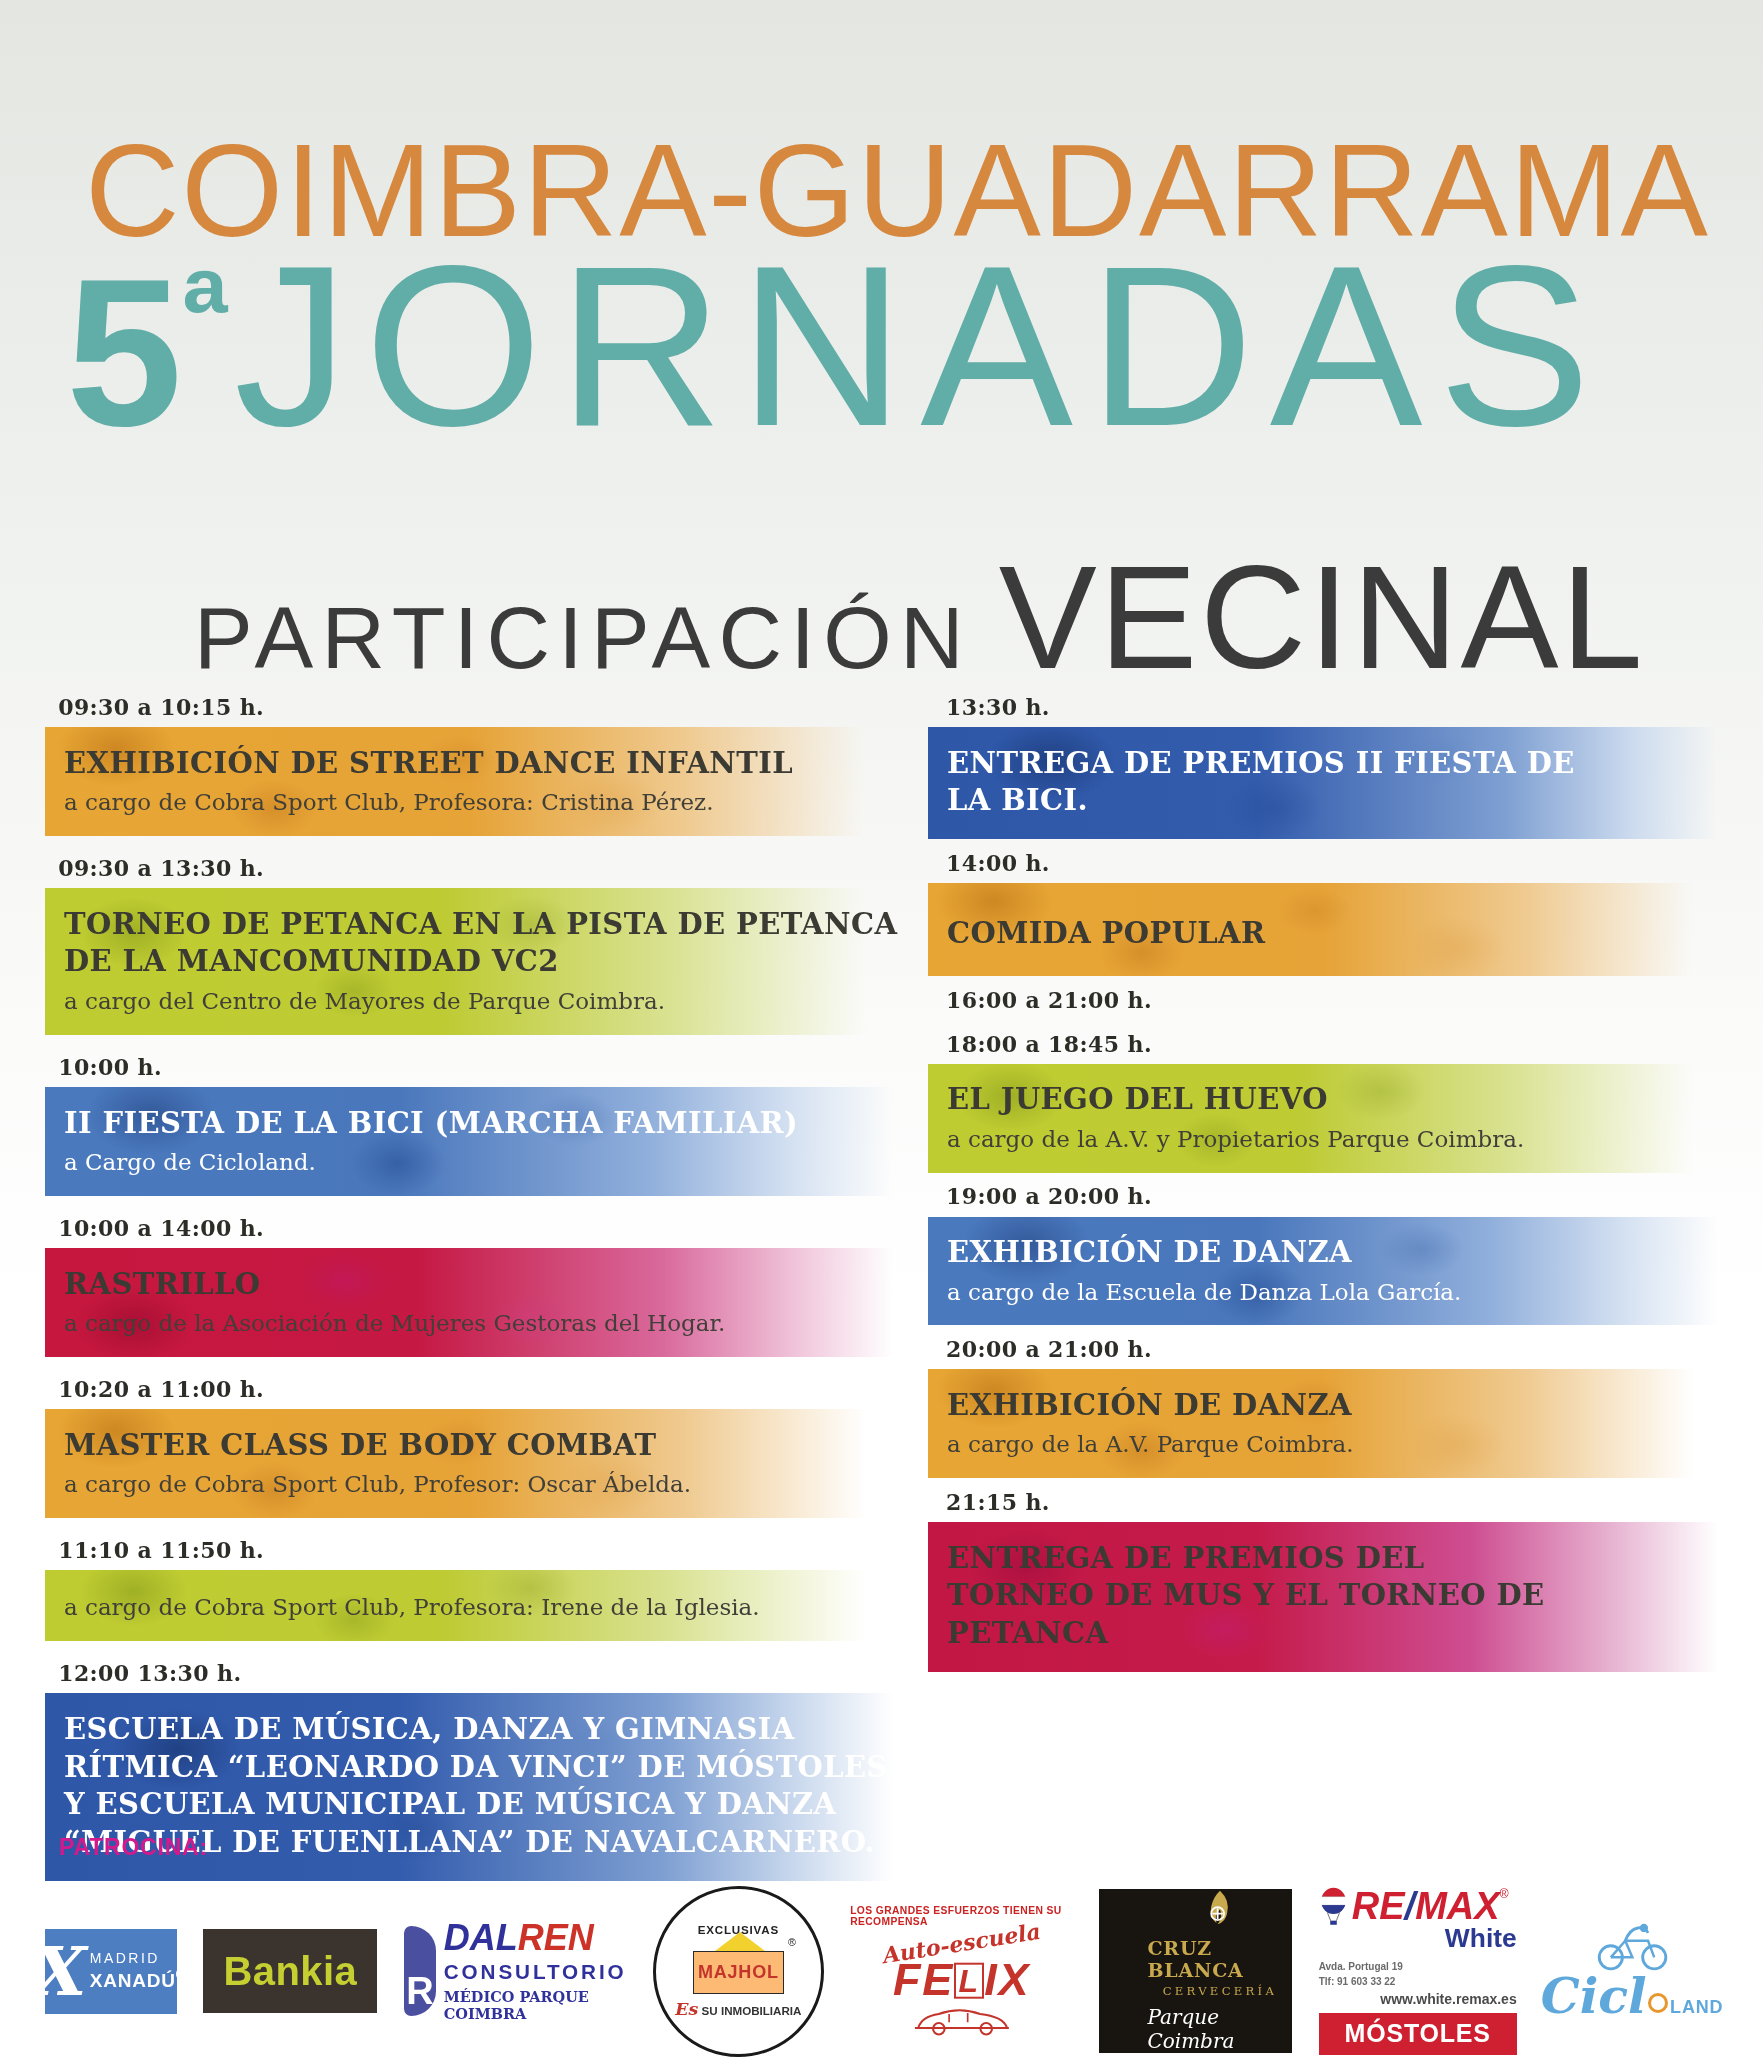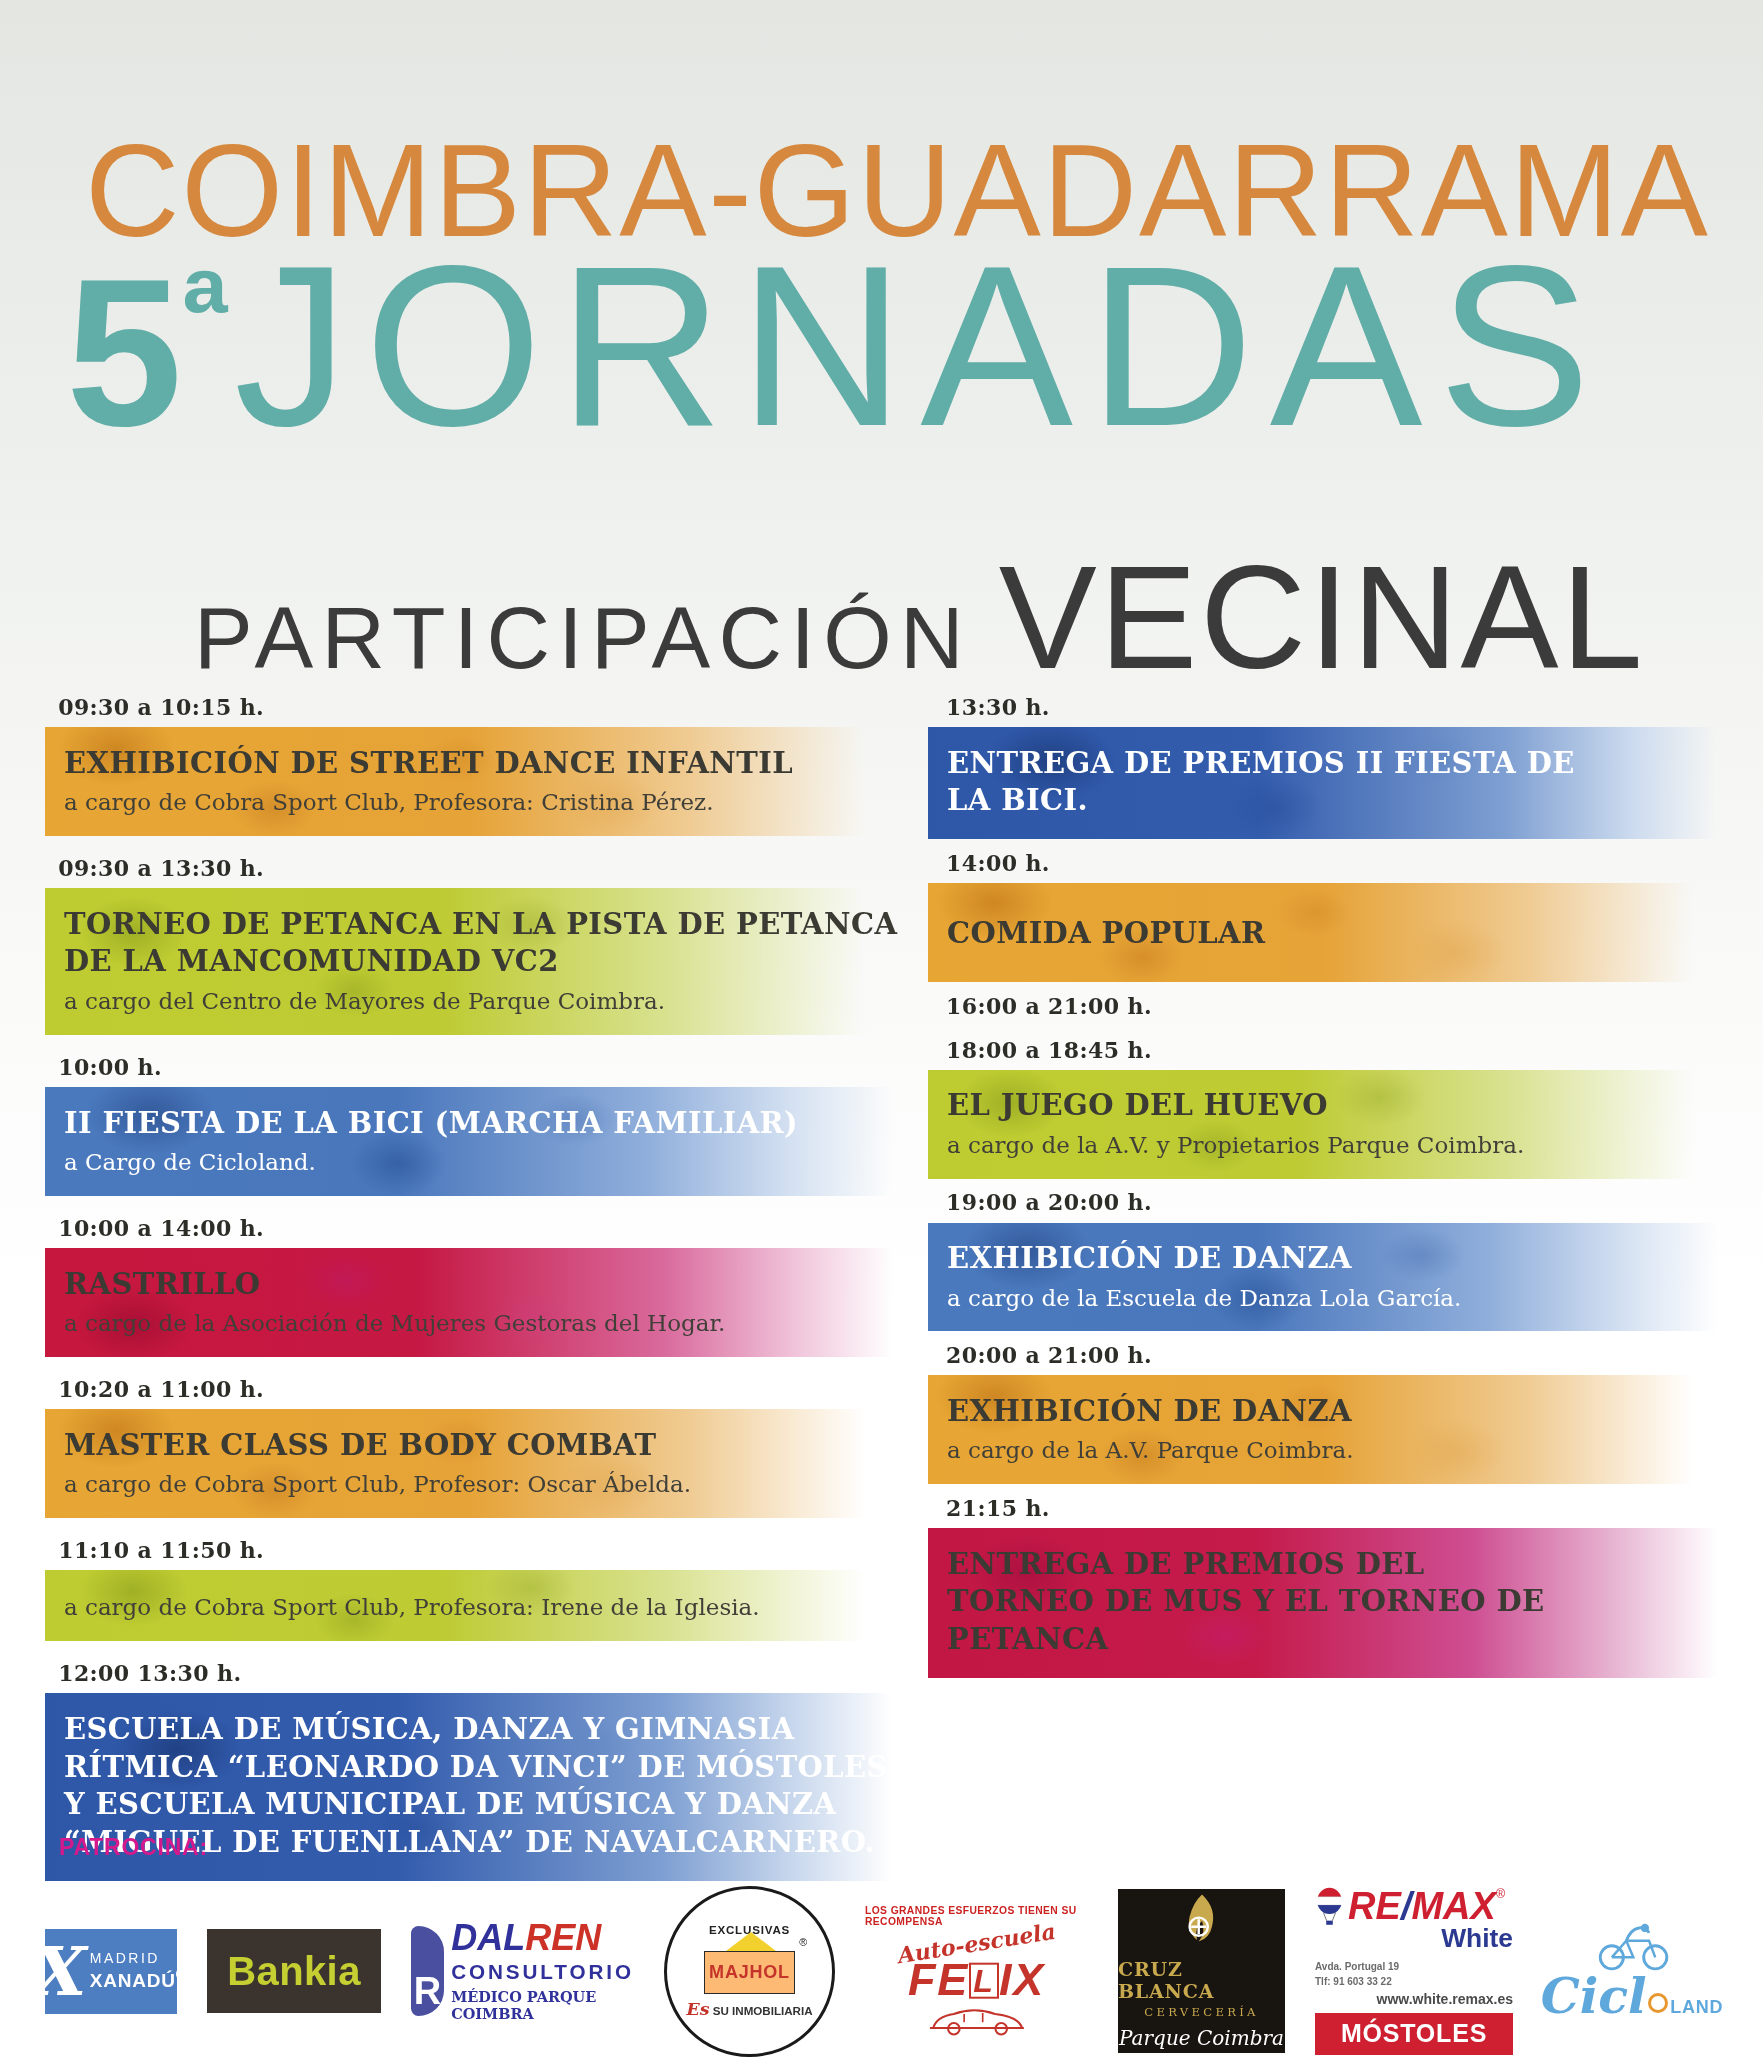--- a/index.html
+++ b/index.html
@@ -21,21 +21,21 @@
   .sched{position:absolute;left:45px;top:694px;width:1707px;display:flex;}
   .col{display:flex;flex-direction:column;}
   .col.left{width:883px;}
   .col.right{width:823px;}
   .item{margin-bottom:19px;}
   .col.right .item{margin-bottom:10.7px;}
   .time{font-family:"DejaVu Serif",serif;font-weight:bold;font-size:22px;color:#2D2D28;margin:0 0 7.4px 13.2px;letter-spacing:0.4px;}
   .col.right .time{margin-left:18px;}
   .banner{padding:17.4px 25px 19px 19px;}
   .col.right .banner{padding-right:174px;}
-  .banner.thick{padding-top:32px;padding-bottom:29px;}
+  .banner.thick{padding-top:32px;padding-bottom:23px;}
   .b-title{font-family:"DejaVu Serif",serif;font-weight:bold;font-size:29px;line-height:1.3;letter-spacing:0.4px;color:#3B3A33;}
   .b-desc{font-family:"DejaVu Serif",serif;font-size:23px;line-height:1.25;margin-top:5.8px;color:#403F38;}
   .banner.light .b-title,.banner.light .b-desc{color:#FFFFFF;}
   .bn-orange{background:
     radial-gradient(91px 58px at 8% 20%, rgba(176,98,12,.45), rgba(176,98,12,0) 65%),
     radial-gradient(66px 45px at 26% 75%, rgba(190,112,24,.40), rgba(190,112,24,0) 65%),
     radial-gradient(58px 37px at 47% 30%, rgba(205,130,35,.38), rgba(205,130,35,0) 65%),
     radial-gradient(79px 50px at 64% 70%, rgba(222,160,70,.35), rgba(222,160,70,0) 65%),
     linear-gradient(90deg,#E7A634 0%,#E6A337 48%,#EFC98E 72%, rgba(255,255,255,0) 93%);}
   .bn-lime{background:
@@ -88,21 +88,21 @@
   .mj-name{color:#C4342B;font-weight:bold;font-size:18px;letter-spacing:0.8px;}
   .mj-es{color:#C4342B;font-family:"DejaVu Serif",serif;font-style:italic;font-weight:bold;font-size:17.4px;margin-right:3.3px;}
   .mj-bottom{font-size:11.6px;font-weight:bold;color:#333;}
   .mj-row{display:flex;align-items:baseline;margin-top:2.5px;}
   .lg-felix{width:223px;display:flex;flex-direction:column;align-items:center;}
   .fx-tag{font-size:10.3px;font-weight:bold;color:#CC2222;letter-spacing:0.4px;}
   .fx-line1{font-family:"DejaVu Serif",serif;font-style:italic;font-weight:bold;font-size:22px;color:#C4342B;transform:rotate(-9deg);margin-top:3.3px;}
   .fx-name{font-size:45px;font-weight:bold;font-style:italic;color:#C4342B;letter-spacing:1.7px;line-height:1;margin-top:0.8px;}
   .fx-name .box{display:inline-block;background:#fff;border:2.1px solid #C4342B;color:#C4342B;font-size:32px;line-height:1;padding:0 2.5px;transform:translateY(-3.3px);}
   .fx-car{margin-top:2.5px;}
-  .lg-cruz{width:167px;height:164px;background:#181410;display:flex;flex-direction:column;align-items:center;justify-content:center;}
+  .lg-cruz{width:145px;height:164px;background:#181410;display:flex;flex-direction:column;align-items:center;justify-content:center;padding-left:48px;}
   .cb-name{font-family:"DejaVu Serif",serif;color:#C9A94E;font-size:19px;font-weight:bold;letter-spacing:0.8px;margin-top:4.1px;}
   .cb-l2{color:#C9A94E;font-size:11.6px;letter-spacing:3.3px;margin-top:3.3px;font-family:"DejaVu Serif",serif;}
   .cb-l3{color:#FFFFFF;font-family:"DejaVu Serif",serif;font-style:italic;font-size:20px;margin-top:6.6px;}
   .lg-remax{width:198px;display:flex;flex-direction:column;}
   .rx-row{display:flex;align-items:flex-start;}
   .rx-name{color:#CE2030;font-size:38px;font-weight:bold;font-style:italic;line-height:1;}
   .rx-name .slash{color:#2B3990;}
   .rx-reg{color:#CE2030;font-size:12.4px;}
   .rx-white{color:#2B3990;font-size:26.4px;font-weight:bold;align-self:flex-end;margin-top:-2.5px;}
   .rx-small{font-size:10px;font-weight:bold;color:#6B6B6B;margin-top:4.1px;line-height:1.5;}

